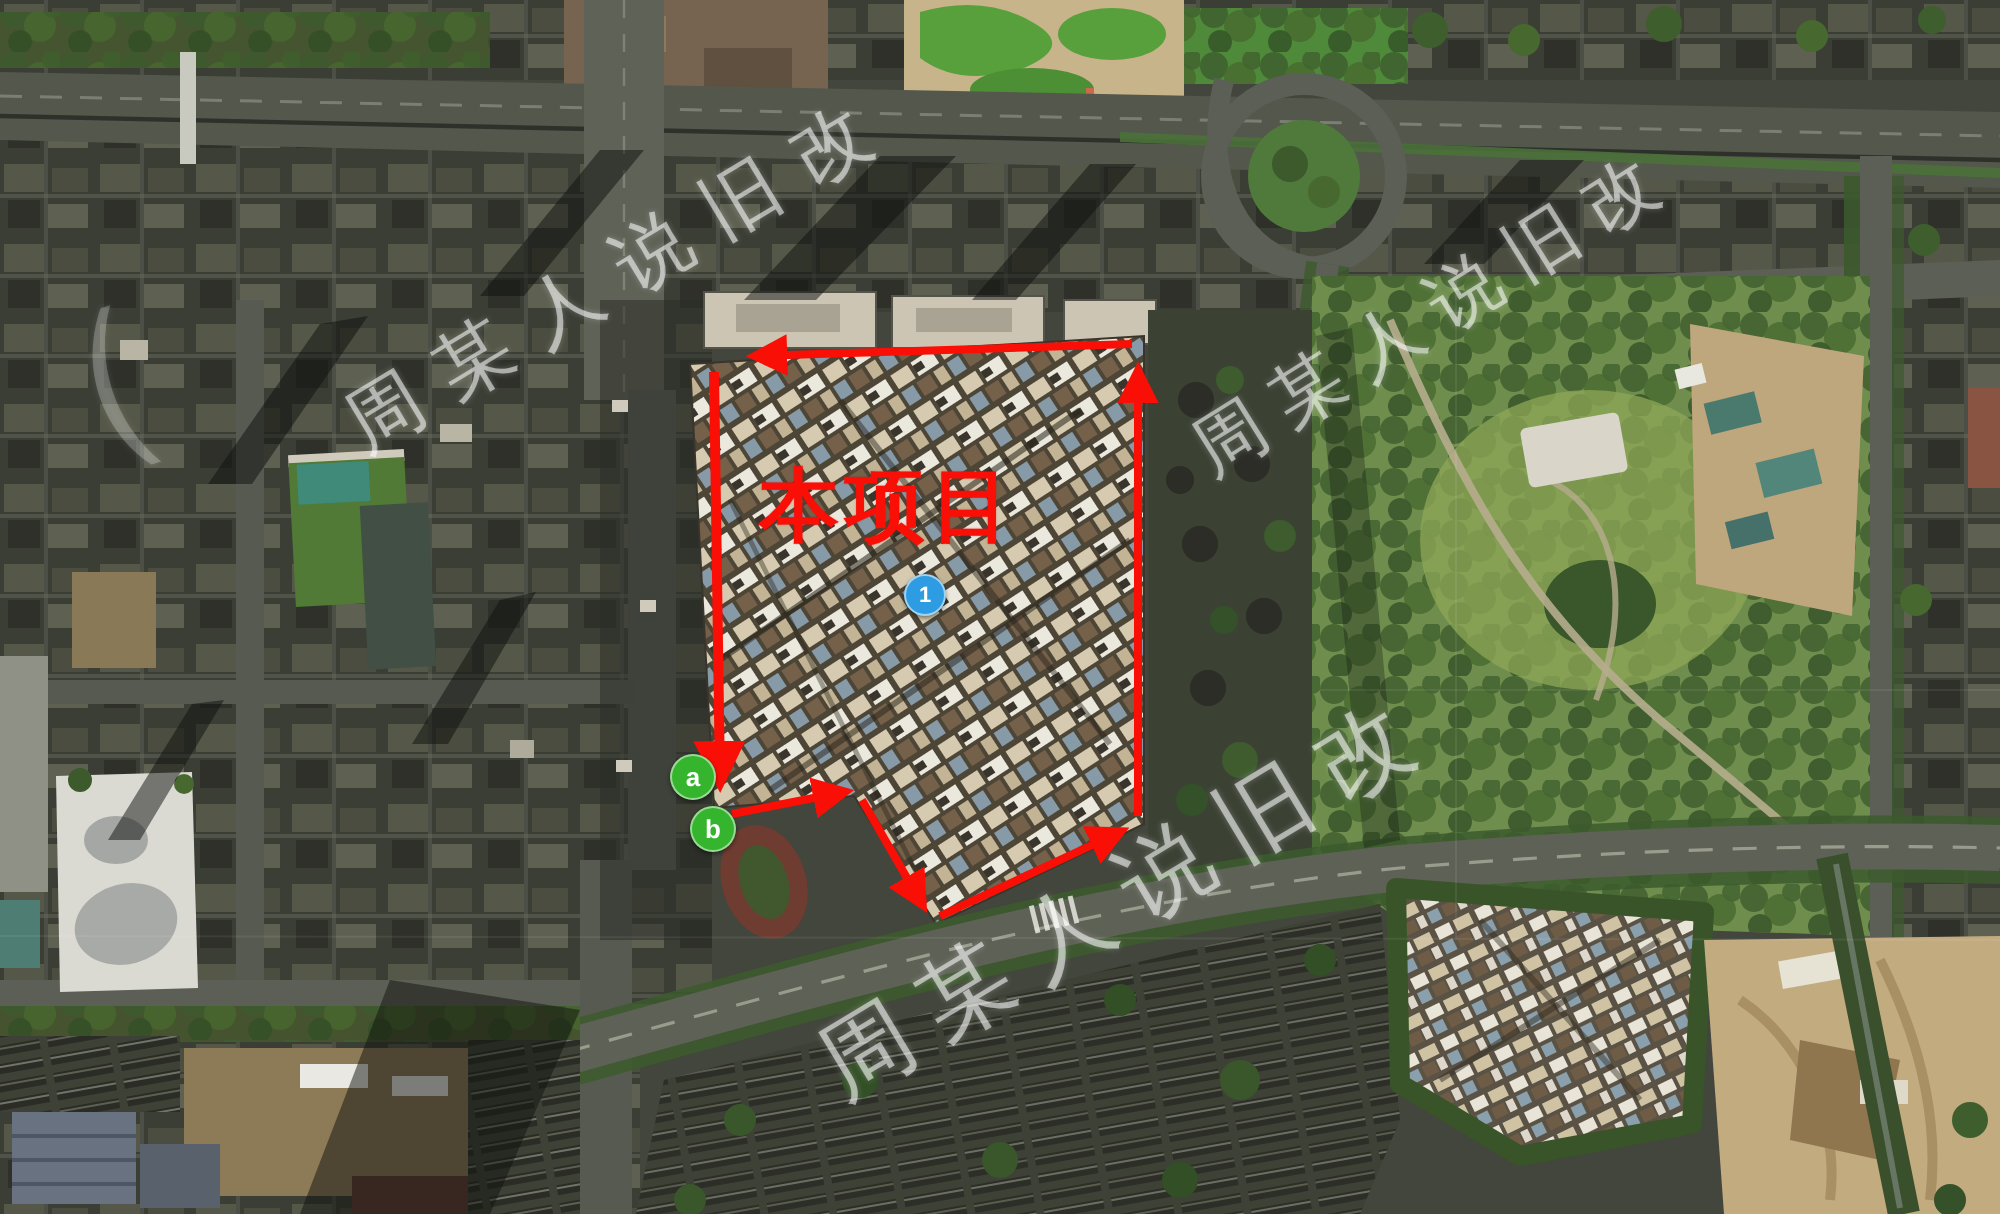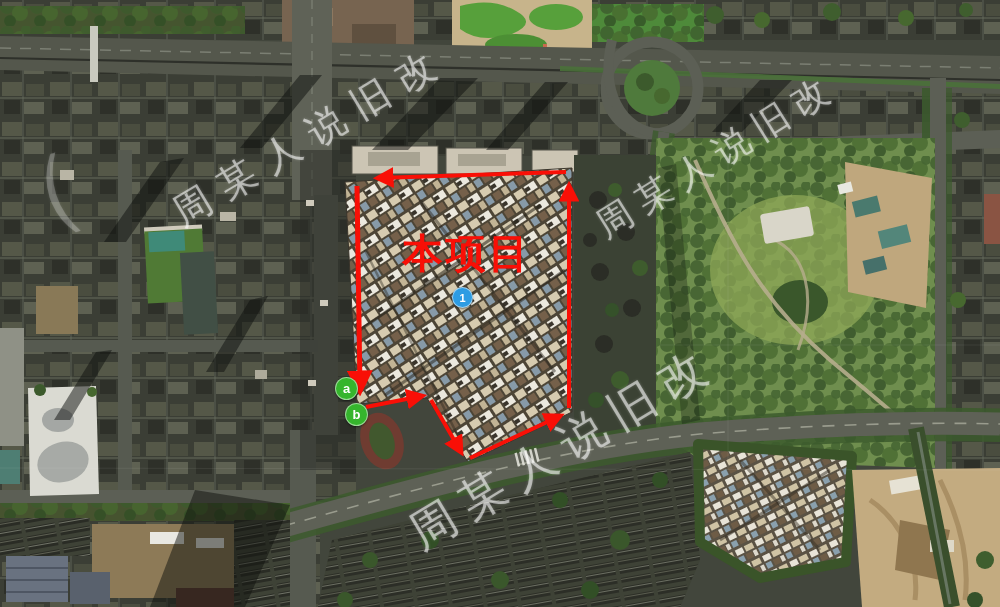--- a/index.html
+++ b/index.html
@@ -12,21 +12,21 @@
     position:absolute;white-space:nowrap;color:var(--watermark-white, rgba(255,255,255,.55));
     font-family:"DejaVu Serif", serif;font-weight:400;
     text-shadow:0 0 3px rgba(255,255,255,.25);
     transform-origin:center;pointer-events:none;
   }
   .wm1{left:310px;top:136px;font-size:38px;letter-spacing:14px;transform:translate(-50%,-50%) rotate(-31deg);}
   .wm2{left:717px;top:156px;font-size:36px;letter-spacing:10px;transform:translate(-50%,-50%) rotate(-32deg);}
   .wm3{left:563px;top:448px;font-size:46px;letter-spacing:12px;transform:translate(-50%,-50%) rotate(-31deg);}
   .wm-frag{left:34px;top:196px;font-size:96px;letter-spacing:0;opacity:.45;transform:translate(-50%,-50%) rotate(-18deg);}
   .project-label{
-    position:absolute;left:467px;top:253px;transform:translate(-50%,-50%);
+    position:absolute;left:444px;top:253px;transform:translate(-50%,-50%);
     color:var(--annotation-red,#f90f06);font-size:40px;font-weight:bold;letter-spacing:3px;
     white-space:nowrap;text-shadow:0 0 1px rgba(180,0,0,.4);
   }
   .map-marker{
     position:absolute;border-radius:50%;display:flex;align-items:center;justify-content:center;
     color:#fff;font-weight:bold;box-shadow:0 1px 2px rgba(0,0,0,.45);cursor:pointer;
   }
   .map-marker .tail{
     position:absolute;left:50%;bottom:-4px;width:6px;height:6px;transform:translateX(-50%) rotate(45deg);
     border-radius:1px;z-index:-1;

